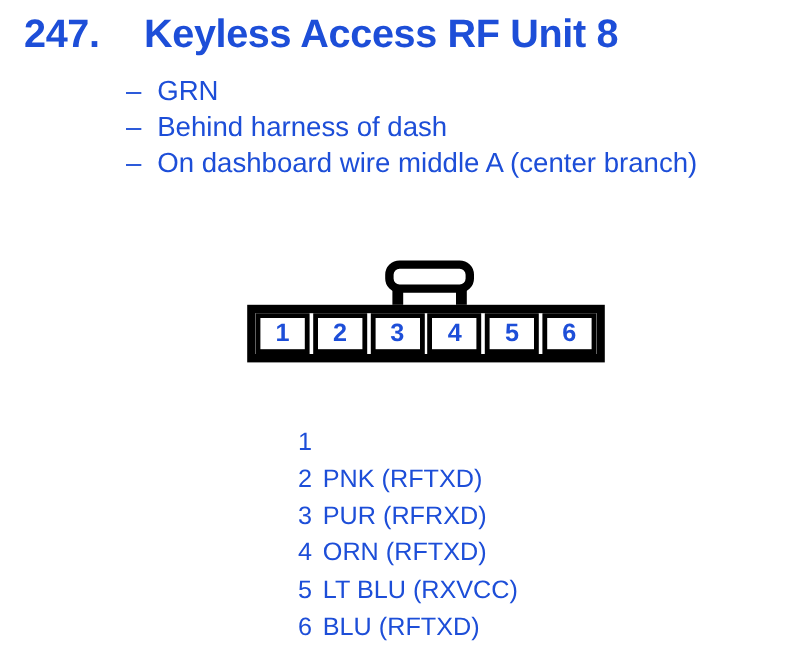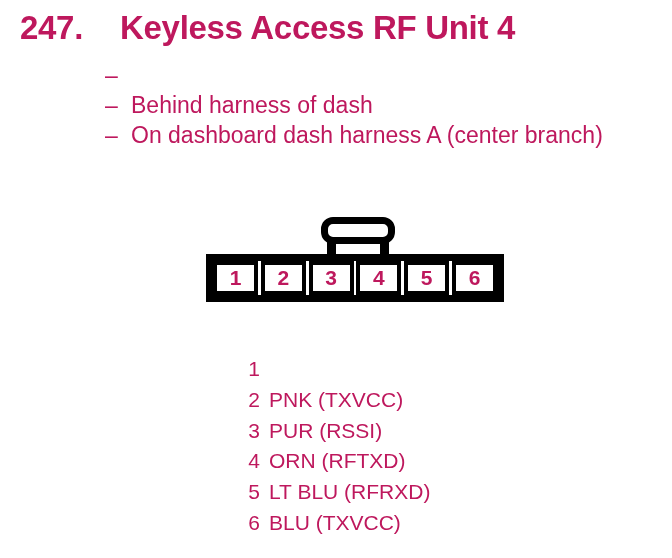--- a/index.html
+++ b/index.html
@@ -1,21 +1,21 @@
 <!DOCTYPE html>
 <html><head>
 <meta charset="utf-8">
 <style>
   html, body { margin: 0; padding: 0; background: #ffffff; }
   .page {
     position: relative;
     width: 672px;
     height: 558px;
     background: #ffffff;
-    color: #be185d;
+    color: #1d4ed8;
     font-family: "Liberation Sans", sans-serif;
     overflow: hidden;
   }
 
   
   .title-row {
     position: absolute;
     left: 20px;
     top: 8px;
     display: flex;
@@ -96,34 +96,35 @@
   .pinout-row { display: flex; white-space: nowrap; }
   .pinout-num { width: 14px; flex: 0 0 auto; text-align: right; margin-right: 9px; }
 </style>
 </head>
 <body>
 
 <div class="page">
 
   <div class="title-row">
     <span class="title-num">247.</span>
-    <span class="title-text">Keyless Access RF Unit 4</span>
+    <span class="title-text">Keyless Access RF Unit 8</span>
   </div>
 
   <div class="details">
     <div class="detail-row">
       <span class="detail-dash">–</span>
+      <span>GRN</span>
     </div>
     <div class="detail-row">
       <span class="detail-dash">–</span>
       <span>Behind harness of dash</span>
     </div>
     <div class="detail-row">
       <span class="detail-dash">–</span>
-      <span>On dashboard dash harness A (center branch)</span>
+      <span>On dashboard wire middle A (center branch)</span>
     </div>
   </div>
 
   <div>
     <div class="lock-leg left"></div>
     <div class="lock-leg right"></div>
     <div class="lock-tab"></div>
     <div class="housing">
       <div class="pin-cell">1</div>
       <div class="pin-cell">2</div>
@@ -133,33 +134,33 @@
       <div class="pin-cell">6</div>
     </div>
   </div>
 
   <div class="pinout">
     <div class="pinout-row">
       <span class="pinout-num">1</span>
     </div>
     <div class="pinout-row">
       <span class="pinout-num">2</span>
-      <span class="pinout-label">PNK (TXVCC)</span>
+      <span class="pinout-label">PNK (RFTXD)</span>
     </div>
     <div class="pinout-row">
       <span class="pinout-num">3</span>
-      <span class="pinout-label">PUR (RSSI)</span>
+      <span class="pinout-label">PUR (RFRXD)</span>
     </div>
     <div class="pinout-row">
       <span class="pinout-num">4</span>
       <span class="pinout-label">ORN (RFTXD)</span>
     </div>
     <div class="pinout-row">
       <span class="pinout-num">5</span>
-      <span class="pinout-label">LT BLU (RFRXD)</span>
+      <span class="pinout-label">LT BLU (RXVCC)</span>
     </div>
     <div class="pinout-row">
       <span class="pinout-num">6</span>
-      <span class="pinout-label">BLU (TXVCC)</span>
+      <span class="pinout-label">BLU (RFTXD)</span>
     </div>
   </div>
 
 </div>
 
 </body></html>

